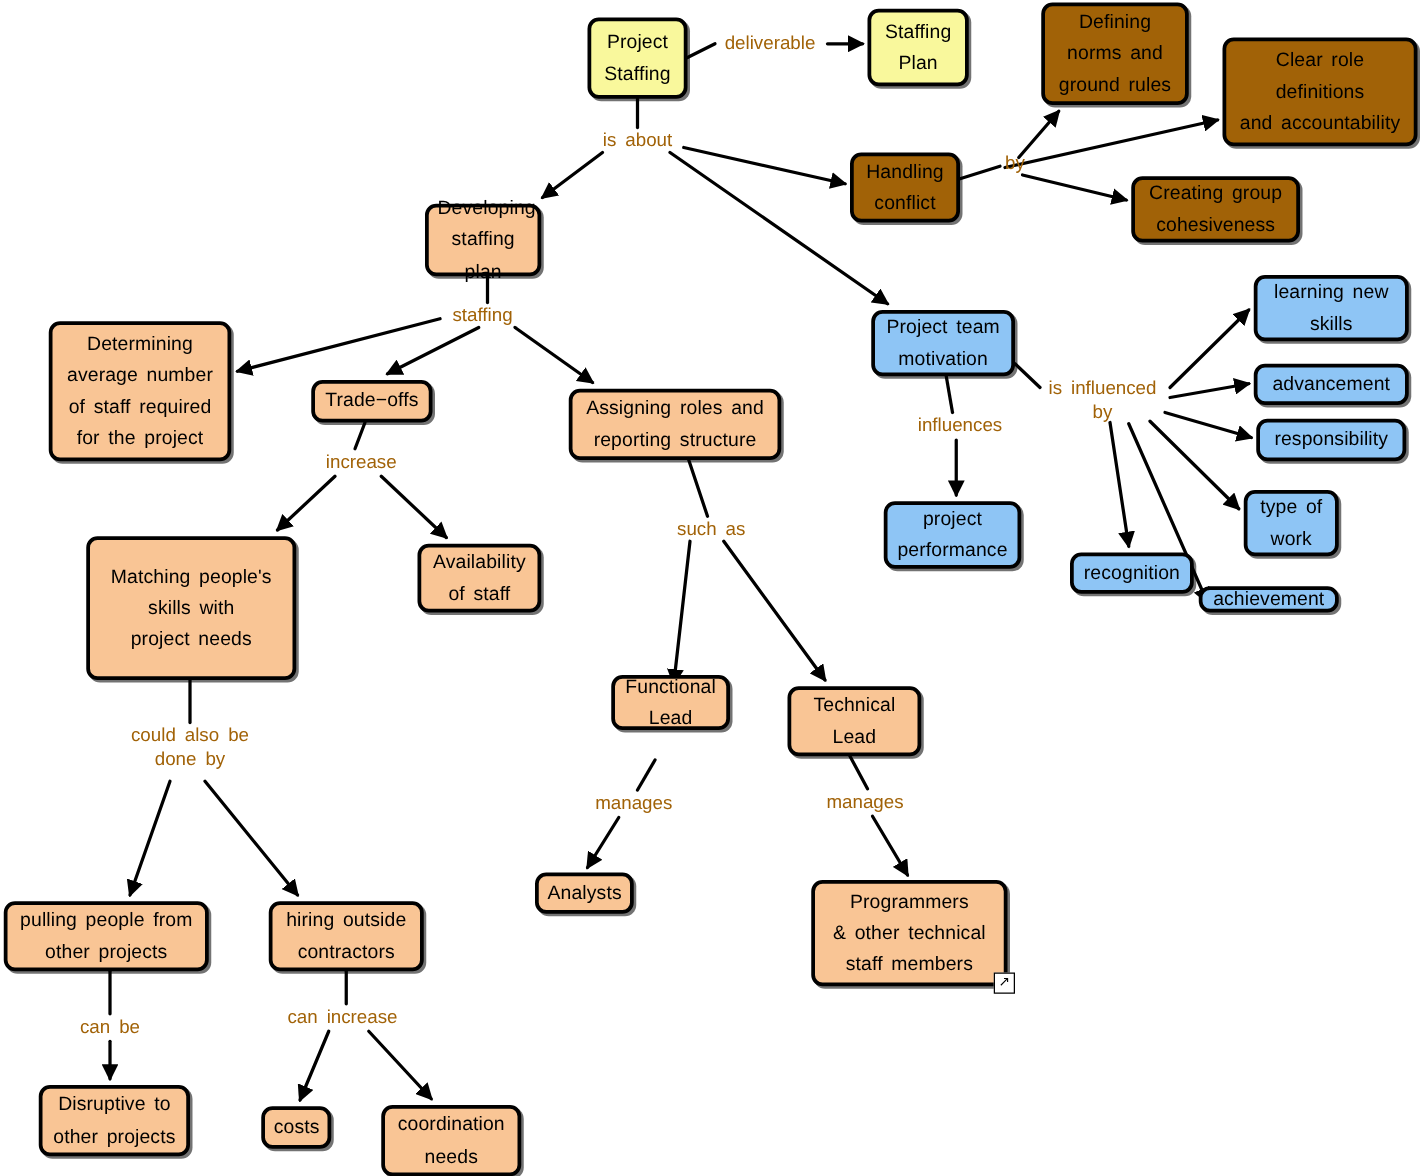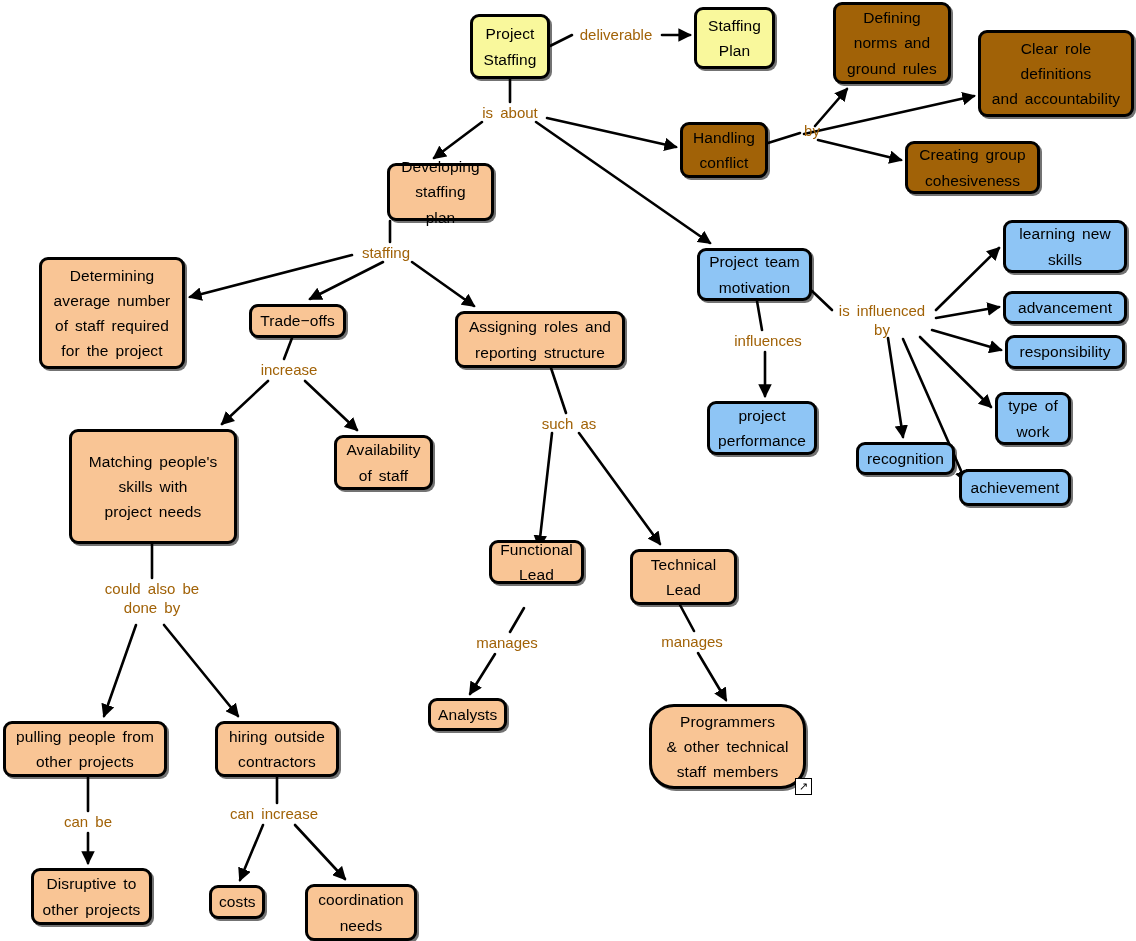--- a/index.html
+++ b/index.html
@@ -165,21 +165,21 @@
       </div>
       <div class="node n-gray" style="left: 833px; top: 2px; width: 118px; height: 82px;">
         <span>Defining<br>norms  and<br>ground  rules</span>
       </div>
       <div class="node n-gray" style="left: 978px; top: 30px; width: 156px; height: 87px;">
         <span>Clear  role<br>definitions<br>and  accountability</span>
       </div>
       <div class="node n-gray" style="left: 905px; top: 141px; width: 135px; height: 53px;">
         <span>Creating  group<br>cohesiveness</span>
       </div>
-      <div class="node n-orange" style="left: 340px; top: 163px; width: 107px; height: 58px; margin-left: 47px;">
+      <div class="node n-orange" style="left: 340px; top: 163px; width: 93px; height: 58px;">
         <span>Developing<br>staffing  plan</span>
       </div>
       <div class="node n-orange" style="left: 39px; top: 257px; width: 146px; height: 112px;">
         <span>Determining<br>average  number<br>of  staff  required<br>for  the  project</span>
       </div>
       <div class="node n-orange" style="left: 249px; top: 304px; width: 97px; height: 34px;">
         <span>Trade−offs</span>
       </div>
       <div class="node n-orange" style="left: 455px; top: 311px; width: 170px; height: 57px;">
         <span>Assigning  roles  and<br>reporting  structure</span>
@@ -198,39 +198,39 @@
       </div>
       <div class="node n-blue" style="left: 1005px; top: 335px; width: 120px; height: 34px;">
         <span>responsibility</span>
       </div>
       <div class="node n-blue" style="left: 995px; top: 392px; width: 76px; height: 53px;">
         <span>type  of<br>work</span>
       </div>
       <div class="node n-blue" style="left: 856px; top: 442px; width: 99px; height: 33px;">
         <span>recognition</span>
       </div>
-      <div class="node n-blue" style="left: 959px; top: 469px; width: 112px; height: 37px;">
+      <div class="node n-blue" style="left: 959px; top: 469px; width: 112px; height: 21px;">
         <span>achievement</span>
       </div>
       <div class="node n-orange" style="left: 69px; top: 429px; width: 168px; height: 115px;">
         <span>Matching  people's<br>skills  with<br>project  needs</span>
       </div>
       <div class="node n-orange" style="left: 334px; top: 435px; width: 99px; height: 55px;">
         <span>Availability<br>of  staff</span>
       </div>
       <div class="node n-orange" style="left: 489px; top: 540px; width: 95px; height: 44px;">
         <span>Functional<br>Lead</span>
       </div>
       <div class="node n-orange" style="left: 630px; top: 549px; width: 107px; height: 56px;">
         <span>Technical<br>Lead</span>
       </div>
       <div class="node n-orange" style="left: 428px; top: 698px; width: 79px; height: 33px;">
         <span>Analysts</span>
       </div>
-      <div class="node n-orange" style="left: 649px; top: 704px; width: 157px; height: 85px; border-radius: 25px;">
+      <div class="node n-orange" style="left: 649px; top: 704px; width: 157px; height: 85px;">
         <span>Programmers<br>&amp;  other  technical<br>staff  members</span>
       </div>
       <div class="node n-orange" style="left: 3px; top: 721px; width: 164px; height: 56px;">
         <span>pulling  people  from<br>other  projects</span>
       </div>
       <div class="node n-orange" style="left: 215px; top: 721px; width: 124px; height: 56px;">
         <span>hiring  outside<br>contractors</span>
       </div>
       <div class="node n-orange" style="left: 31px; top: 868px; width: 121px; height: 57px;">
         <span>Disruptive  to<br>other  projects</span>

